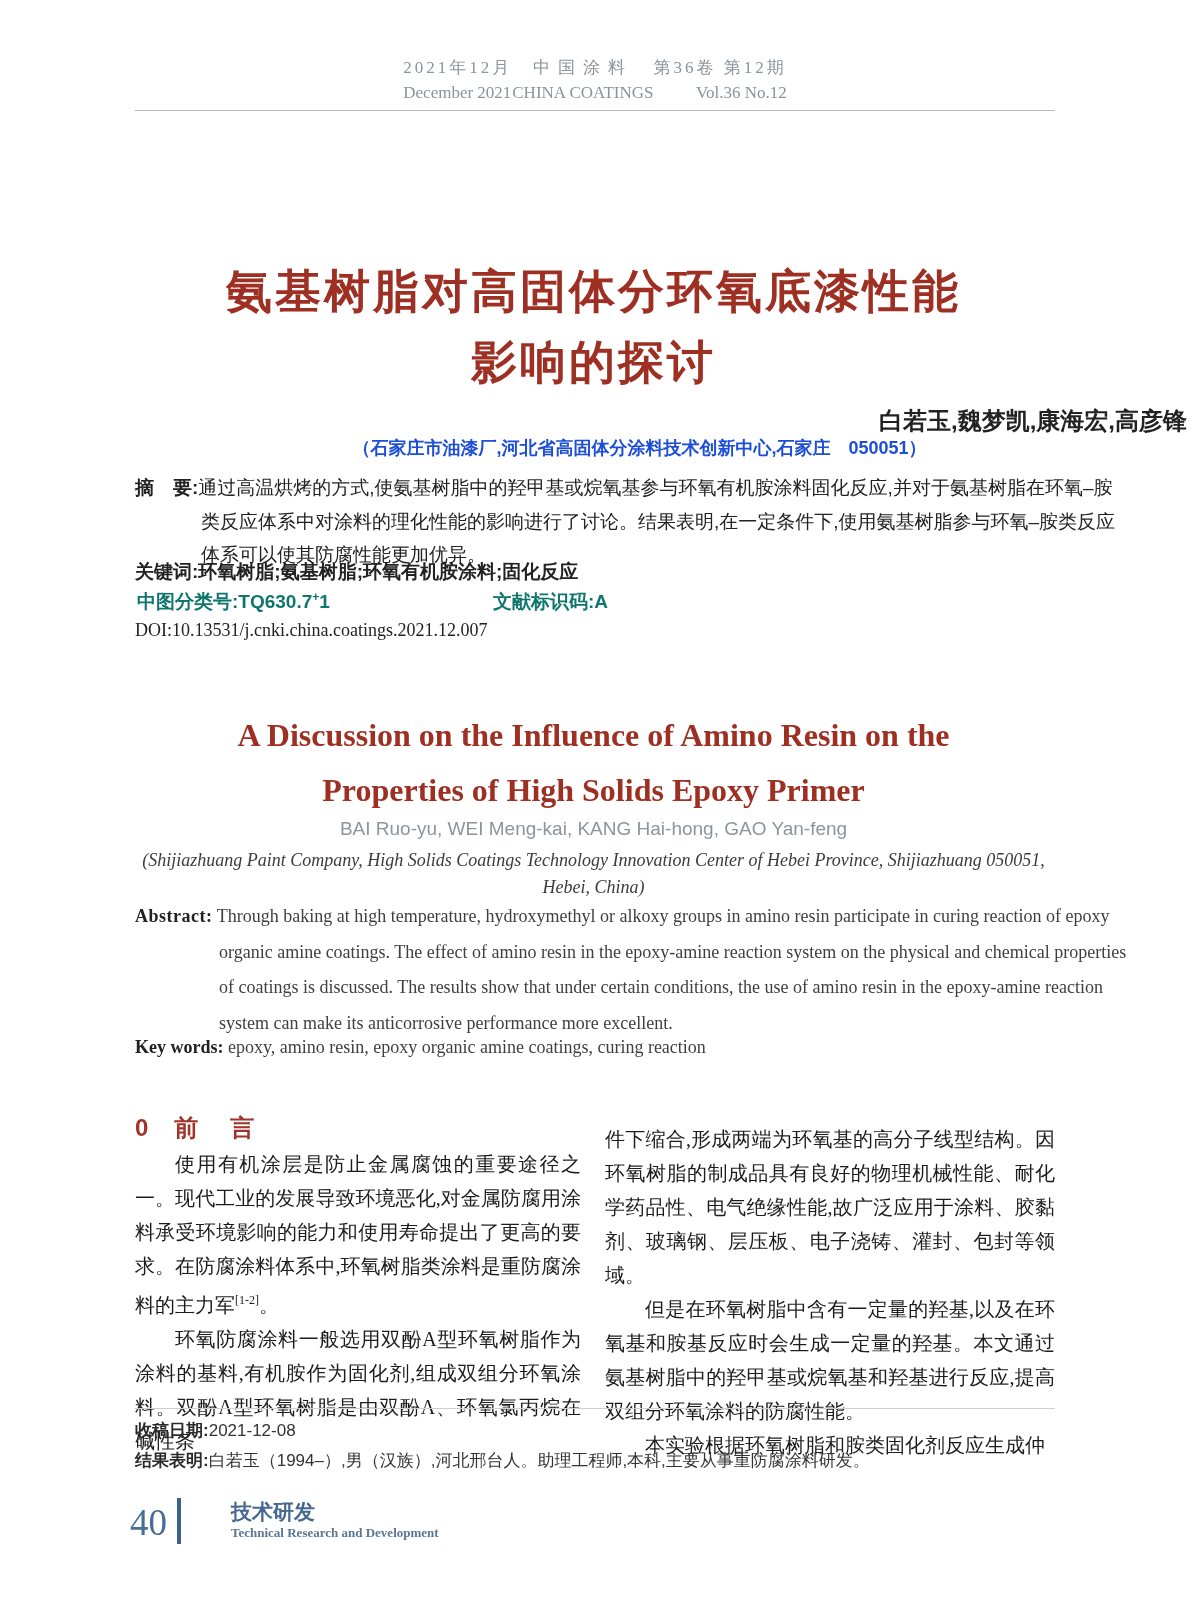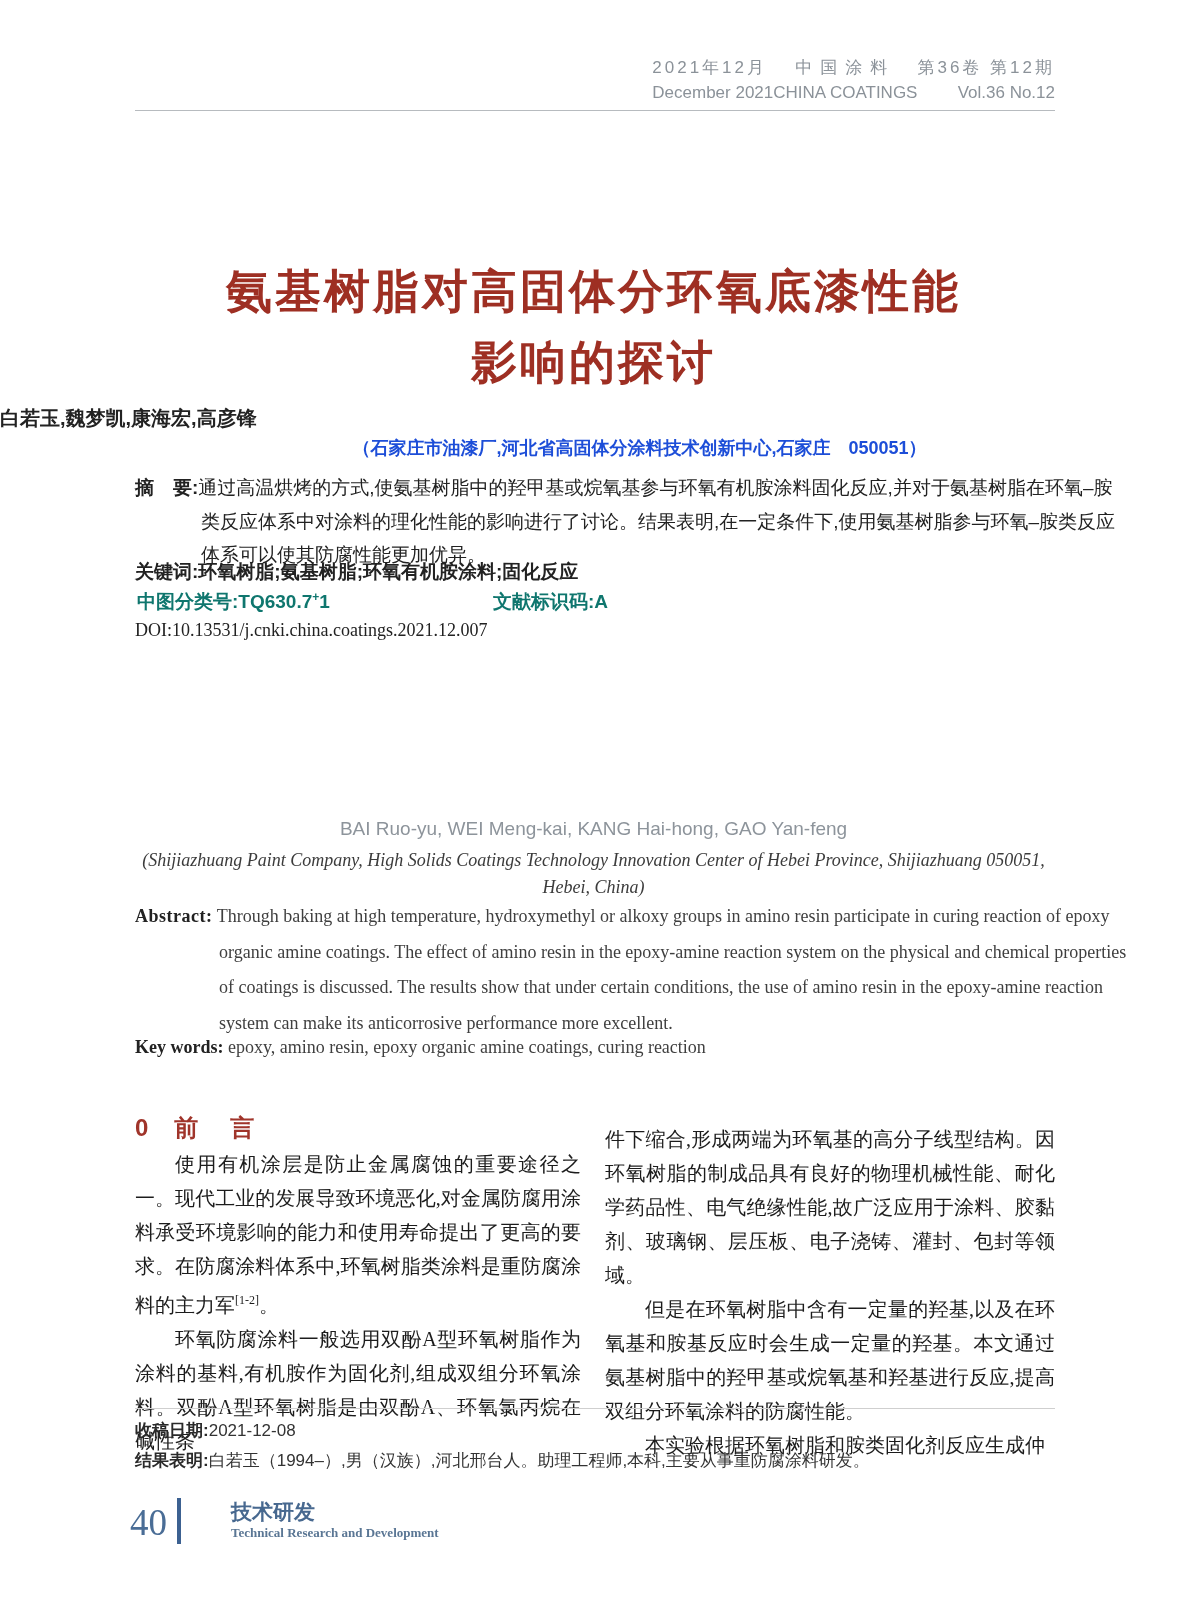--- a/index.html
+++ b/index.html
@@ -6,30 +6,30 @@
   .page{
     position:relative;
     width:1187px;height:1600px;
     margin:0 auto;
     background:#ffffff;
     font-family:"Liberation Sans", sans-serif;
     color:#1e1e1e;
     overflow:hidden;
   }
   
-  .masthead{position:absolute;left:135px;top:55px;width:920px;display:flex;justify-content:flex-end;align-items:flex-end;color:#8b9299;font-size:17px;line-height:25px;}
+  .masthead{position:absolute;left:135px;top:55px;width:920px;display:flex;justify-content:center;align-items:flex-end;color:#8b9299;font-size:17px;line-height:25px;font-family:Liberation Serif, serif;}
   .masthead .col{display:flex;flex-direction:column;}
   .masthead .center{text-align:center;}
   .masthead .right{text-align:right;}
   .masthead .zh{letter-spacing:3px;}
   .masthead .center .zh{letter-spacing:8px;}
   .mast-rule{position:absolute;left:135px;top:110px;width:920px;height:0;border-top:1.5px solid #b7bbbf;}
   
   .title-zh{position:absolute;left:0;top:256px;width:100%;text-align:center;color:#9e2f23;font-weight:bold;font-size:46px;line-height:71px;letter-spacing:3px;}
-  .authors-zh{position:absolute;left:0;top:405px;width:100%;text-align:left;font-weight:bold;font-size:20px;color:#222;}
+  .authors-zh{position:absolute;left:0;top:405px;width:100%;text-align:right;font-weight:bold;font-size:24px;color:#222;}
   .affil-zh{position:absolute;left:0;top:436px;width:100%;text-align:center;font-weight:bold;font-size:18px;color:#1d4ed8;margin-left:46px;}
   
   .abstract-zh{position:absolute;left:135px;top:471px;width:920px;font-size:19px;line-height:33.5px;color:#222;padding-left:66px;text-indent:-66px;}
   .abstract-zh b,.keywords-zh b{font-weight:bold;}
   .keywords-zh{position:absolute;left:135px;top:559px;width:920px;font-size:19px;font-weight:bold;color:#222;}
   .meta-row{position:absolute;left:135px;top:589px;width:920px;height:26px;font-size:19px;color:#0f766e;}
   .meta-row .item{position:absolute;top:0;white-space:nowrap;font-weight:bold;}
   .meta-row .i1{left:2px;}
   .meta-row .i2{left:358px;}
   .meta-row .i3{left:630px;}
@@ -96,20 +96,24 @@
 
   <div class="abstract-zh"><b>摘　要:</b><span>通过高温烘烤的方式,使氨基树脂中的羟甲基或烷氧基参与环氧有机胺涂料固化反应,并对于氨基树脂在环氧–胺类反应体系中对涂料的理化性能的影响进行了讨论。结果表明,在一定条件下,使用氨基树脂参与环氧–胺类反应体系可以使其防腐性能更加优异。</span></div>
   <div class="keywords-zh"><b>关键词:</b><span>环氧树脂;氨基树脂;环氧有机胺涂料;固化反应</span></div>
 
   <div class="meta-row">
     <span class="item i1"><span>中图分类号:</span><span>TQ630.7</span><sup>+</sup><span>1</span></span>
     <span class="item i2"><span>文献标识码:</span><span>A</span></span>
   </div>
   <div class="doi">DOI:10.13531/j.cnki.china.coatings.2021.12.007</div>
 
+  <div class="title-en">
+    <div>A Discussion on the Influence of Amino Resin on the</div>
+    <div>Properties of High Solids Epoxy Primer</div>
+  </div>
   <div class="authors-en">BAI Ruo-yu, WEI Meng-kai, KANG Hai-hong, GAO Yan-feng</div>
   <div class="affil-en">
     <div>(Shijiazhuang Paint Company, High Solids Coatings Technology Innovation Center of Hebei Province, Shijiazhuang 050051,</div>
     <div>Hebei, China)</div>
   </div>
 
   <div class="abstract-en"><b>Abstract:</b> <span>Through baking at high temperature, hydroxymethyl or alkoxy groups in amino resin participate in curing reaction of epoxy organic amine coatings. The effect of amino resin in the epoxy-amine reaction system on the physical and chemical properties of coatings is discussed. The results show that under certain conditions, the use of amino resin in the epoxy-amine reaction system can make its anticorrosive performance more excellent.</span></div>
   <div class="keywords-en"><b>Key words:</b> <span>epoxy, amino resin, epoxy organic amine coatings, curing reaction</span></div>
 
   <div class="columns">

